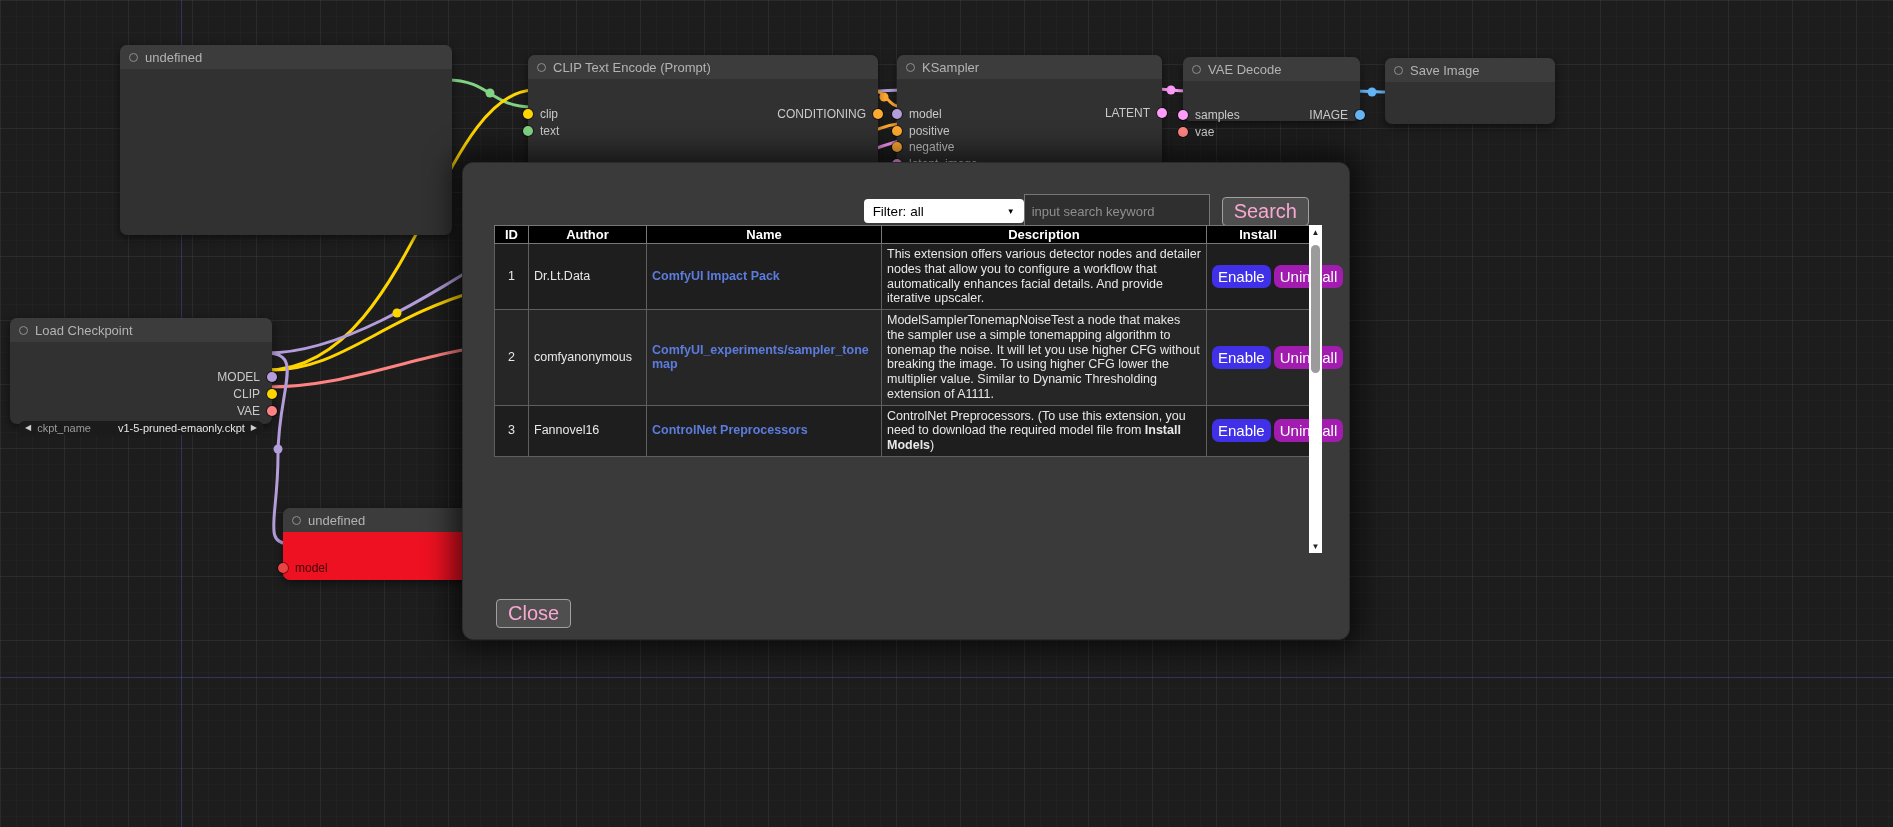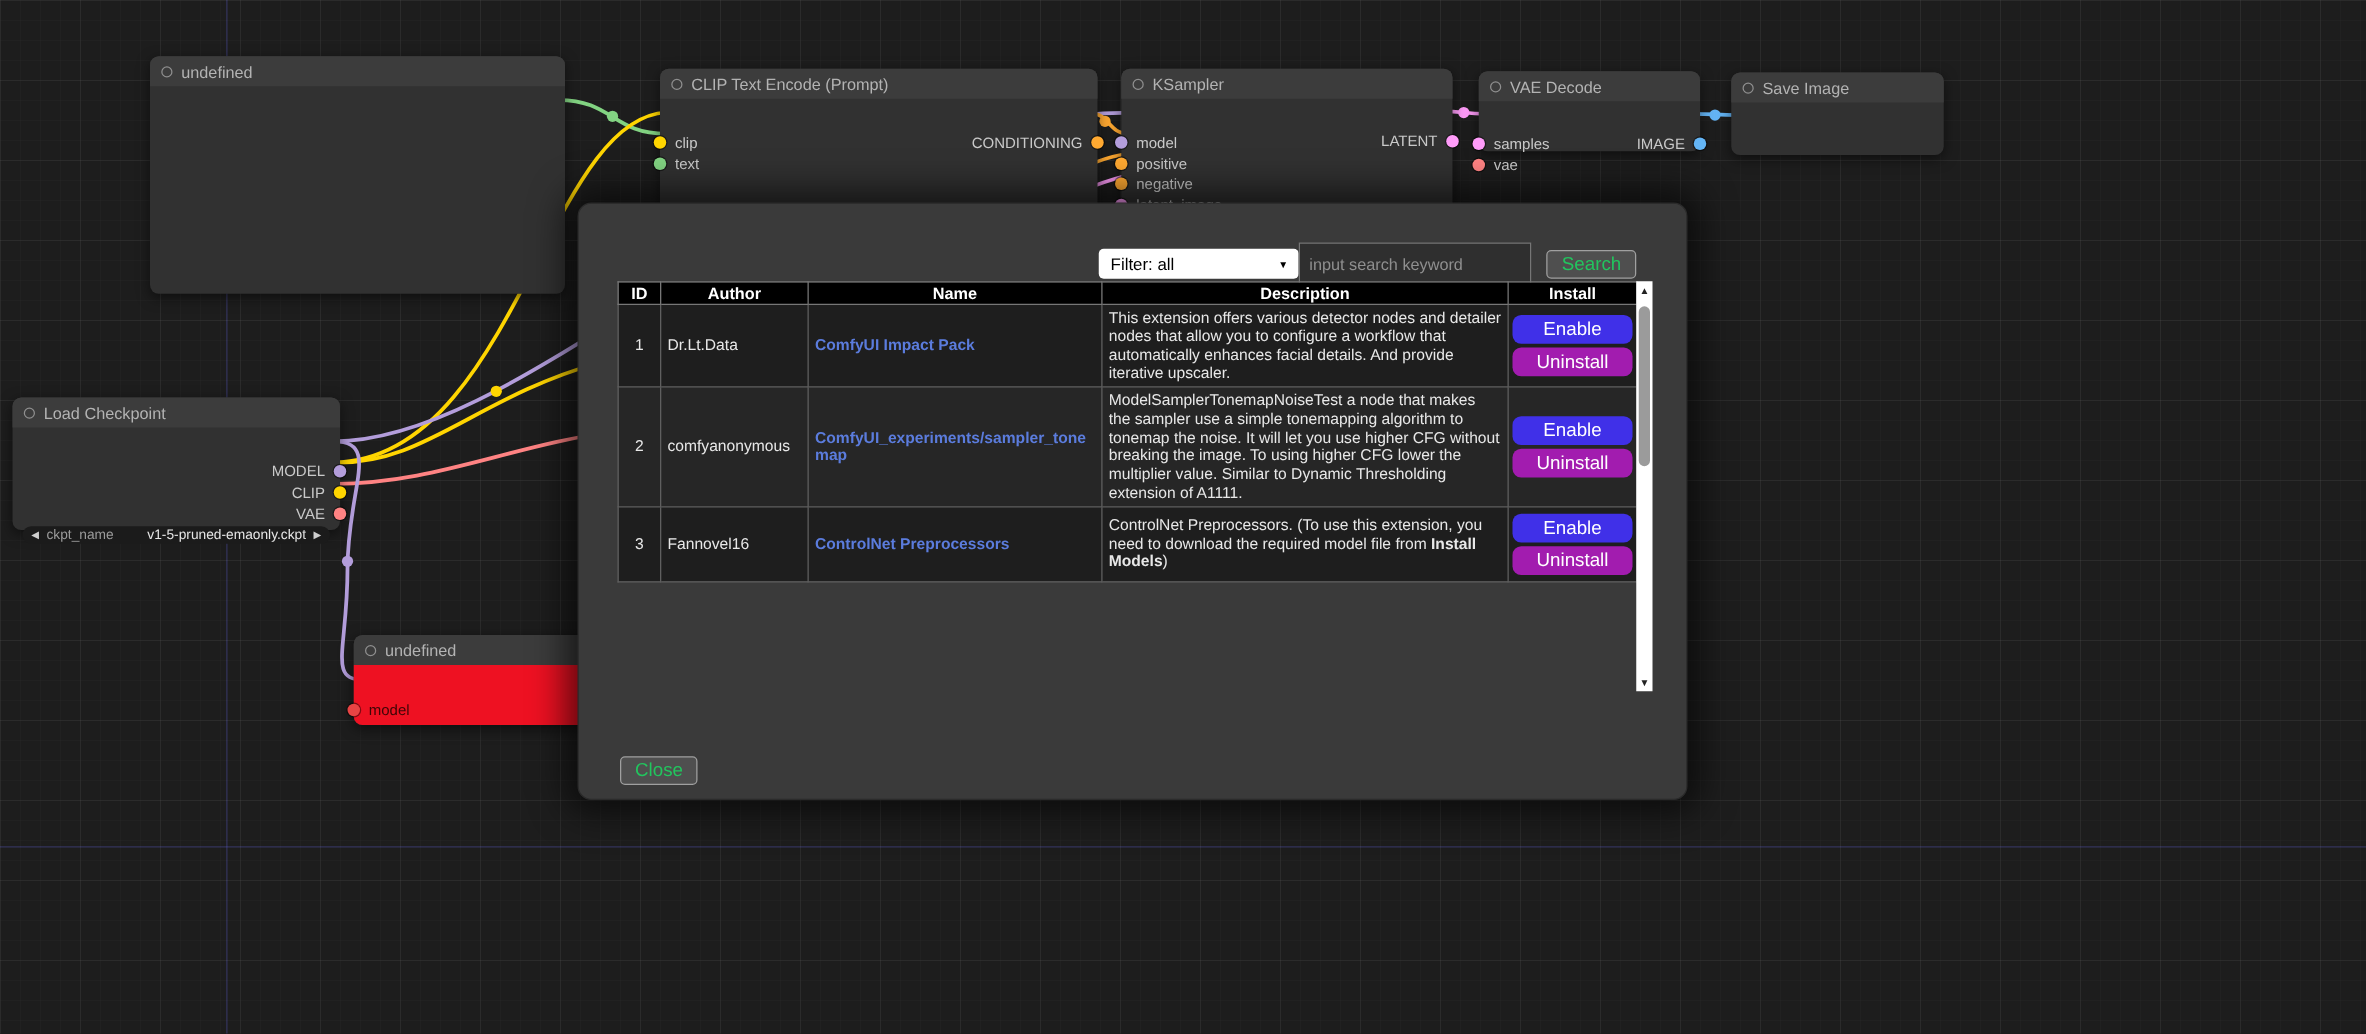--- a/index.html
+++ b/index.html
@@ -53,32 +53,32 @@
         background:#3a3a3a;border-radius:11px;border:1px solid #2b2b2b;
         box-shadow:0 0 28px 10px rgba(0,0,0,0.6);}
   .modal-top{position:absolute;left:38px;right:40px;top:31px;display:flex;align-items:center;justify-content:flex-end;}
   .filter-select{width:160px;height:24px;background:#ffffff;color:#000;border-radius:4px;
         display:flex;align-items:center;justify-content:space-between;padding:0 9px;font-size:13.5px;cursor:default;}
   .filter-caret{font-size:8px;}
   .search-area{display:flex;align-items:center;gap:12px;}
   .search-input{width:186px;height:22px;background:#2f2f2f;border:1px solid #767676;color:#ddd;
         padding:16px 7px;font-size:13px;font-family:"Liberation Sans",sans-serif;}
   .search-input::placeholder{color:#8f8f8f;}
-  .gray-btn{background:#4f4f4f;border:1px solid #a0a0a0;border-radius:4px;color:#22c55e;
-        font-size:15px;padding:2px 11px;font-family:"Liberation Sans",sans-serif;cursor:pointer;}
+  .gray-btn{background:#4f4f4f;border:1px solid #a0a0a0;border-radius:4px;color:#f9a8d4;
+        font-size:20px;padding:2px 11px;font-family:"Liberation Sans",sans-serif;cursor:pointer;}
   .table-wrap{position:absolute;left:31px;top:62px;width:828px;height:328px;}
   table.ext{border-collapse:collapse;table-layout:fixed;width:815px;font-size:12.5px;color:#e8e8e8;}
   table.ext th{background:#000;color:#fff;font-weight:bold;border:1px solid #777;padding:1px 4px;font-size:13px;}
   table.ext td{border:1px solid #5f5f5f;padding:3px 5px;line-height:1.18;vertical-align:middle;}
   table.ext tr.r-odd td{background:#1e1e1e;}
   table.ext tr.r-even td{background:#262626;}
   td.c-id{text-align:center;}
   td.c-name a{color:#5b7cdd;font-weight:bold;text-decoration:none;word-wrap:break-word;}
   td.c-install{text-align:center;}
-  .btn-stack{display:flex;flex-direction:column;align-items:center;gap:3px;padding:2px 0;}
+  .btn-stack{display:flex;flex-direction:row;align-items:center;gap:3px;padding:2px 0;}
   .btn-enable,.btn-uninstall{width:96px;height:23px;border:none;border-radius:7px;color:#fff;
         font-size:15px;font-family:"Liberation Sans",sans-serif;cursor:pointer;line-height:21px;}
   .btn-enable{background:#4030e8;}
   .btn-uninstall{background:#a21caf;}
   .vscroll{position:absolute;right:0;top:0;width:13px;height:328px;background:#ffffff;}
   .scroll-arrow{height:14px;display:flex;align-items:center;justify-content:center;font-size:8px;color:#222;}
   .scroll-thumb{position:absolute;left:2px;top:20px;width:9px;height:128px;background:#9b9b9b;border-radius:5px;}
   .scroll-arrow.down{position:absolute;bottom:0;left:0;right:0;}
   .close-btn{position:absolute;left:33px;bottom:11px;}
 </style>

